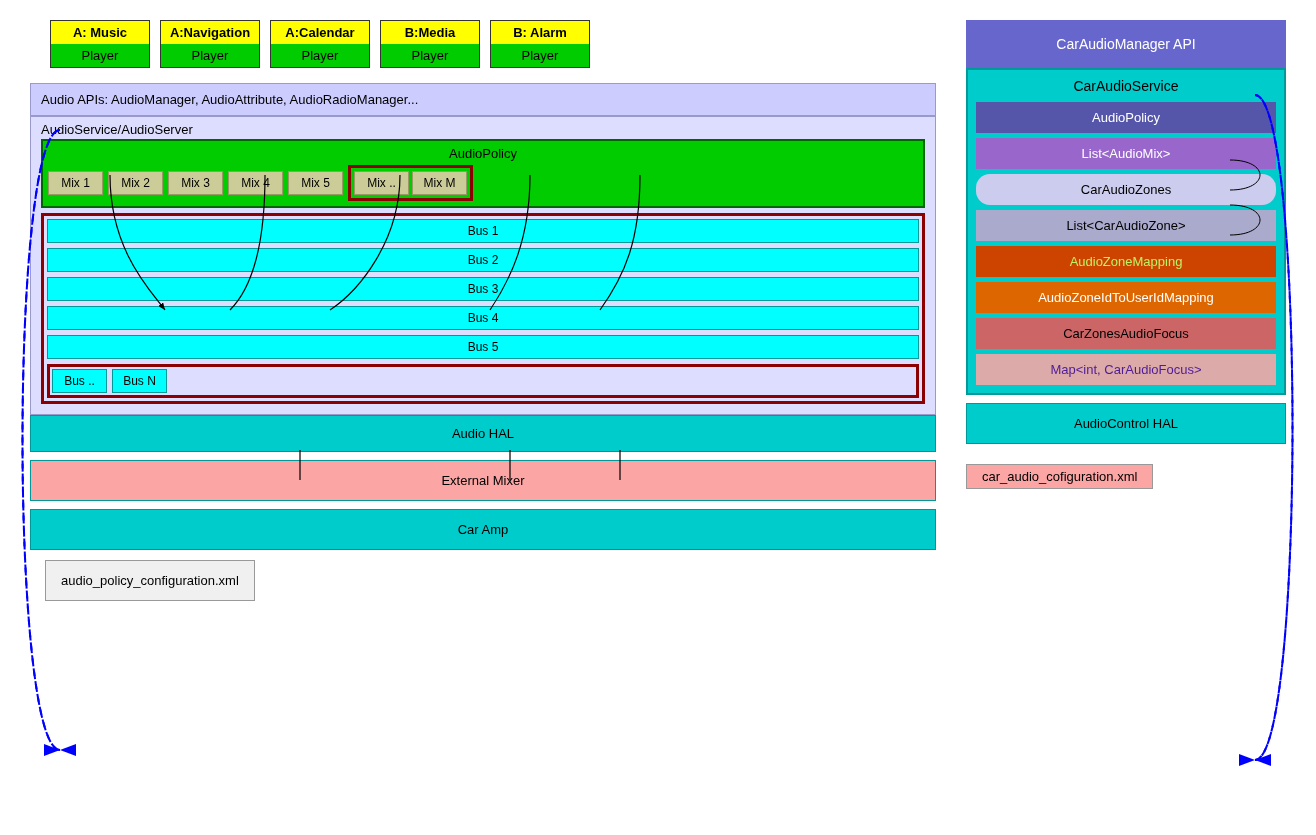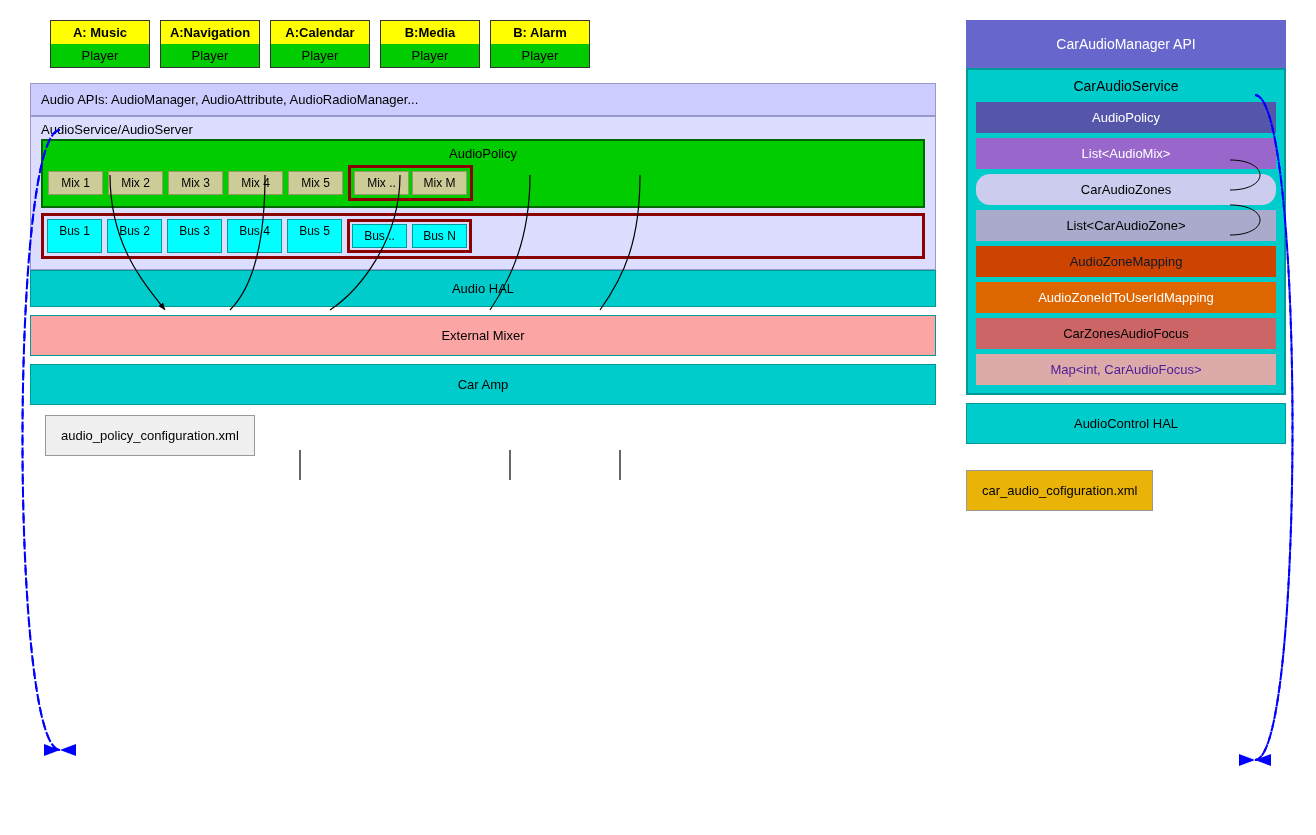--- a/index.html
+++ b/index.html
@@ -192,40 +192,40 @@
     .layer-box {
       padding: 8px 10px;
       text-align: center;
       font-size: 13px;
     }
 
     .layer-audio-policy { background: #5555aa; color: white; }
     .layer-list-audiomix { background: #9966cc; color: white; }
     .layer-car-audio-zones { background: #ccccee; color: black; border-radius: 14px; }
     .layer-list-caraudiezone { background: #aaaacc; color: black; }
-    .layer-audio-zone-mapping { background: #cc4400; color: #0f172a; }
+    .layer-audio-zone-mapping { background: #cc4400; color: #bef264; }
     .layer-audiozoneId-mapping { background: #dd6600; color: white; }
     .layer-carzones-audiofocus { background: #cc6666; color: black; }
     .layer-map-int { background: #ddaaaa; color: #4c1d95; }
 
     .audio-control-hal {
       background: #00cccc;
       border: 1px solid #009999;
       padding: 12px;
       text-align: center;
       font-size: 13px;
       margin-top: 8px;
     }
 
     .config-file-box-right {
       border: 1px solid #999;
-      background: #eab308;
-      padding: 12px 15px;
-      font-size: 13px;
-      margin-top: 26px;
+      background: #fca5a5;
+      padding: 4px 15px;
+      font-size: 13px;
+      margin-top: 20px;
       align-self: flex-start;
     }
 
     
     .arrows-overlay {
       position: absolute;
       top: 0;
       left: 0;
       width: 1316px;
       height: 835px;
@@ -300,21 +300,21 @@
             <div class="mix-box">Mix 5</div>
           </div>
 
           <div class="right-mix-buses" style="flex-direction:row;">
             <div class="mix-box">Mix ..</div>
             <div class="mix-box">Mix M</div>
           </div>
         </div>
       </div>
 
-      <div style="border: 3px solid darkred; padding: 3px; display: flex; gap: 5px; background: transparent; margin-top: 5px;">
+      <div style="border: 3px solid darkred; padding: 3px; display: flex; gap: 5px; background: transparent; margin-top: 5px; flex-direction: column;">
         <div class="bus-box">Bus 1</div>
         <div class="bus-box">Bus 2</div>
         <div class="bus-box">Bus 3</div>
         <div class="bus-box">Bus 4</div>
         <div class="bus-box">Bus 5</div>
         <div style="border: 3px solid darkred; padding: 2px; display: flex; gap: 5px;">
           <div class="bus-box">Bus ..</div>
           <div class="bus-box">Bus N</div>
         </div>
       </div>

